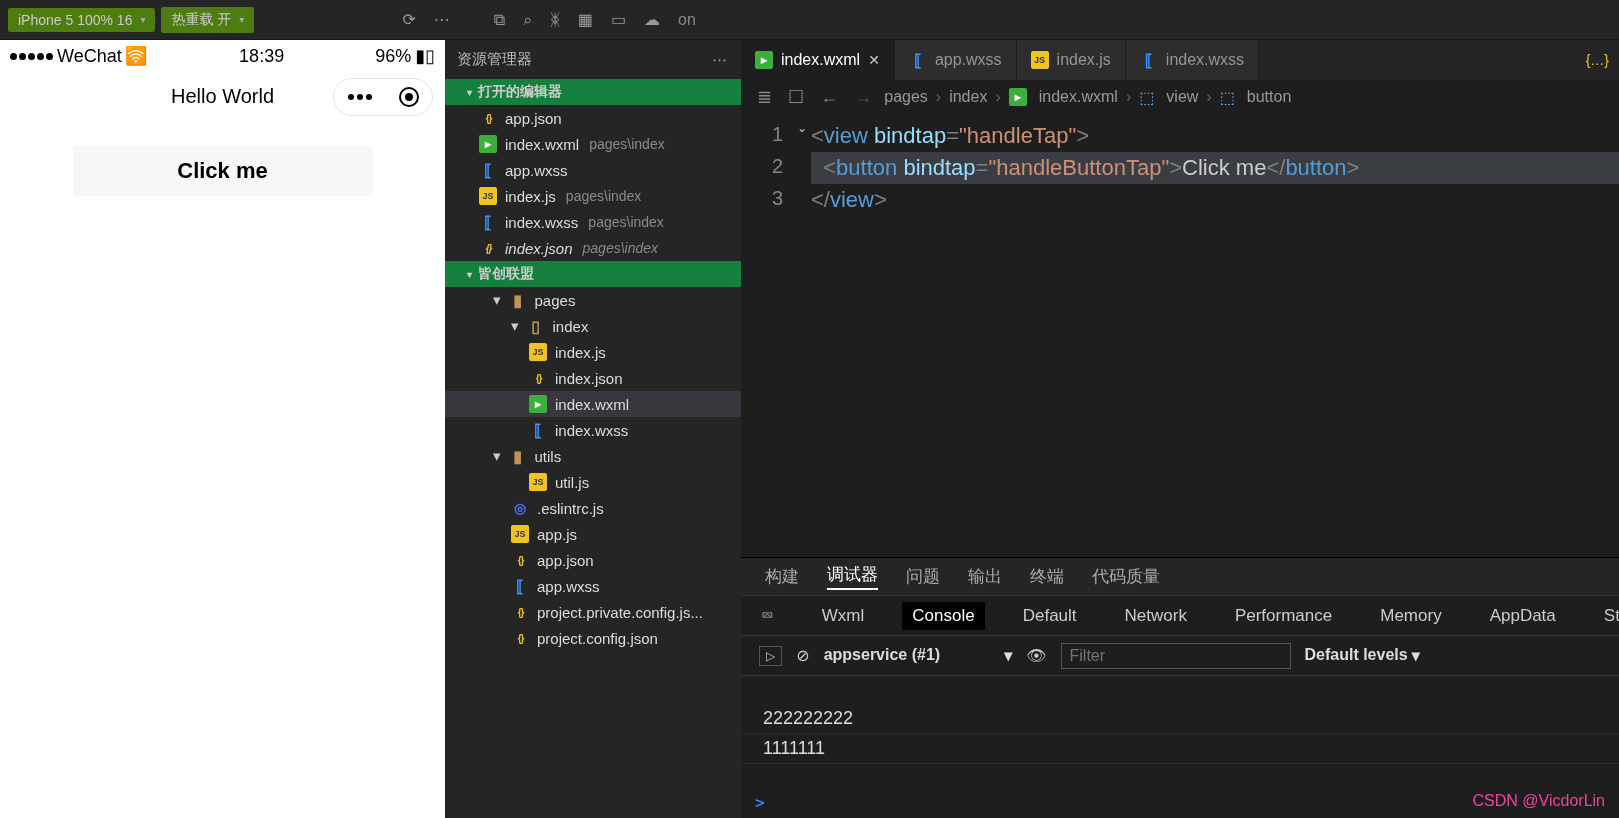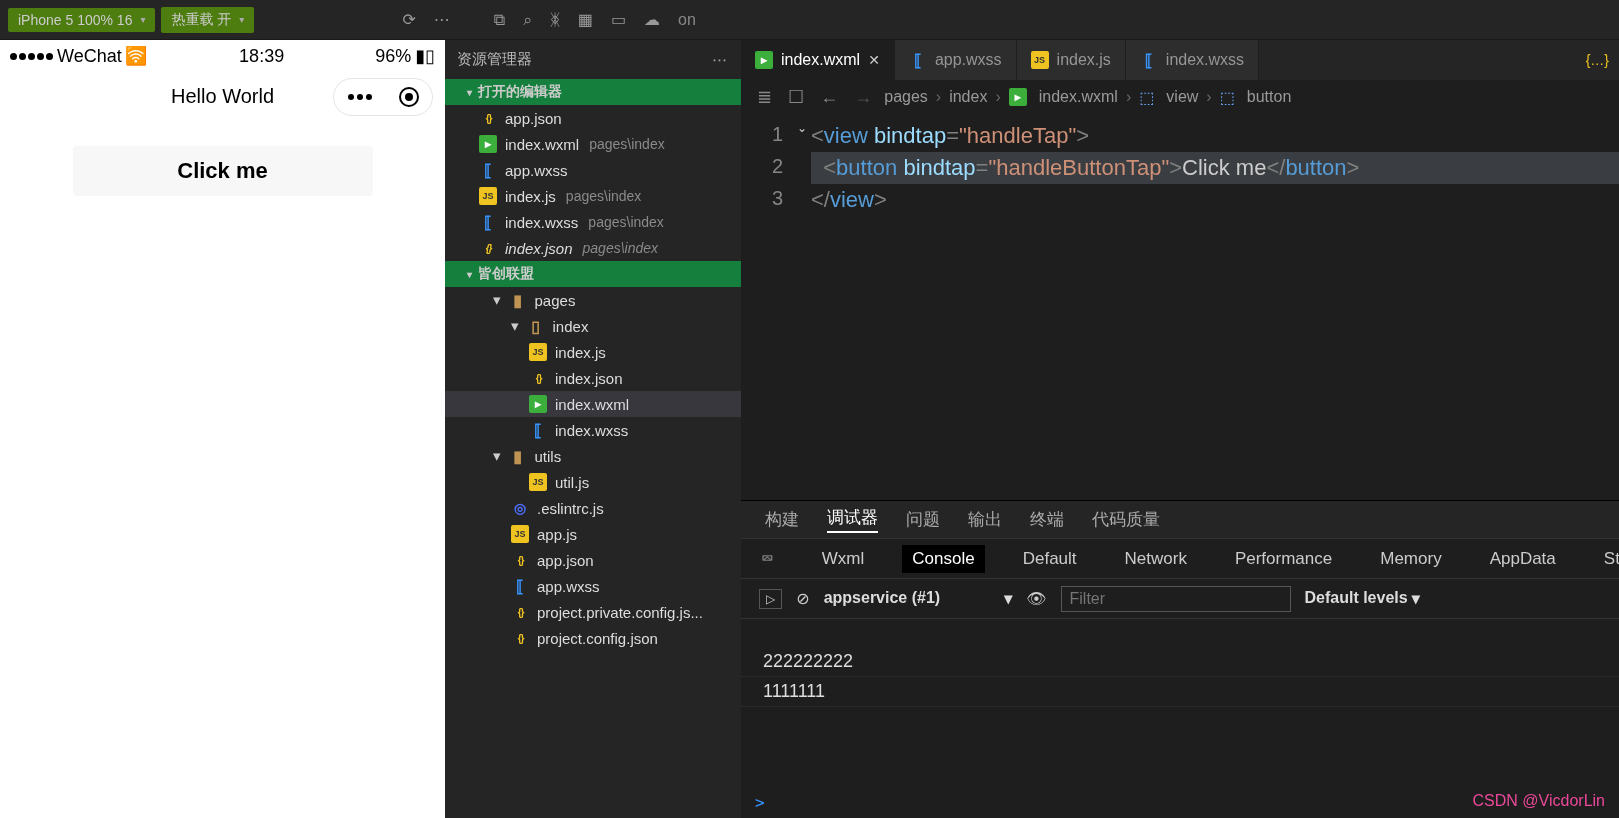--- a/index.html
+++ b/index.html
@@ -56,21 +56,21 @@
   .subbar .ic{color:#888;font-size:18px;padding:0 4px;}
   .code{flex:1 1 auto;background:#1e1e1e;font-family:Consolas,monospace;font-size:22px;line-height:1.45;padding:6px 0;overflow:hidden;position:relative;}
   .gut{position:absolute;left:0;top:6px;width:54px;text-align:right;color:#858585;font-size:20px;}
   .gut div{height:32px;padding-right:12px;}
   .lines{margin-left:70px;}
   .lines div{height:32px;white-space:pre;}
   .fold-glyph{position:absolute;left:56px;top:6px;color:#ccc;font-size:12px;}
   .highlight{background:#3a3d41;}
   .t-tag{color:#569cd6;} .t-attr{color:#9cdcfe;} .t-str{color:#ce9178;} .t-pun{color:#808080;}
   
-  .panel{height:318px;border-top:1px solid #000;background:#1e1e1e;display:flex;flex-direction:column;}
+  .panel{height:261px;border-top:1px solid #000;background:#1e1e1e;display:flex;flex-direction:column;}
   .ptabs{height:38px;display:flex;align-items:center;gap:28px;padding:0 24px;color:#aaa;font-size:17px;border-bottom:1px solid #333;background:#252526;}
   .ptab.active{color:#fff;border-bottom:2px solid #fff;padding-bottom:2px;}
   .dtabs{height:40px;display:flex;align-items:center;gap:28px;padding:0 20px;color:#ccc;font-size:17px;border-bottom:1px solid #333;}
   .dtab{padding:4px 10px;}
   .dtab.active{background:#000;color:#fff;}
   .dtabs .pick{margin-right:10px;color:#aaa;font-size:16px;}
   .ctrl{height:40px;display:flex;align-items:center;gap:14px;padding:0 18px;border-bottom:1px solid #333;color:#ccc;font-size:16px;}
   .ctrl .select{display:flex;align-items:flex-start;gap:4px;color:#ddd;font-weight:bold;}
   .ctrl input{background:#1e1e1e;border:1px solid #555;color:#ccc;padding:3px 8px;font-size:16px;width:230px;}
   .logs{flex:1;font-family:Consolas,monospace;font-size:18px;color:#ddd;margin-top:28px;}

